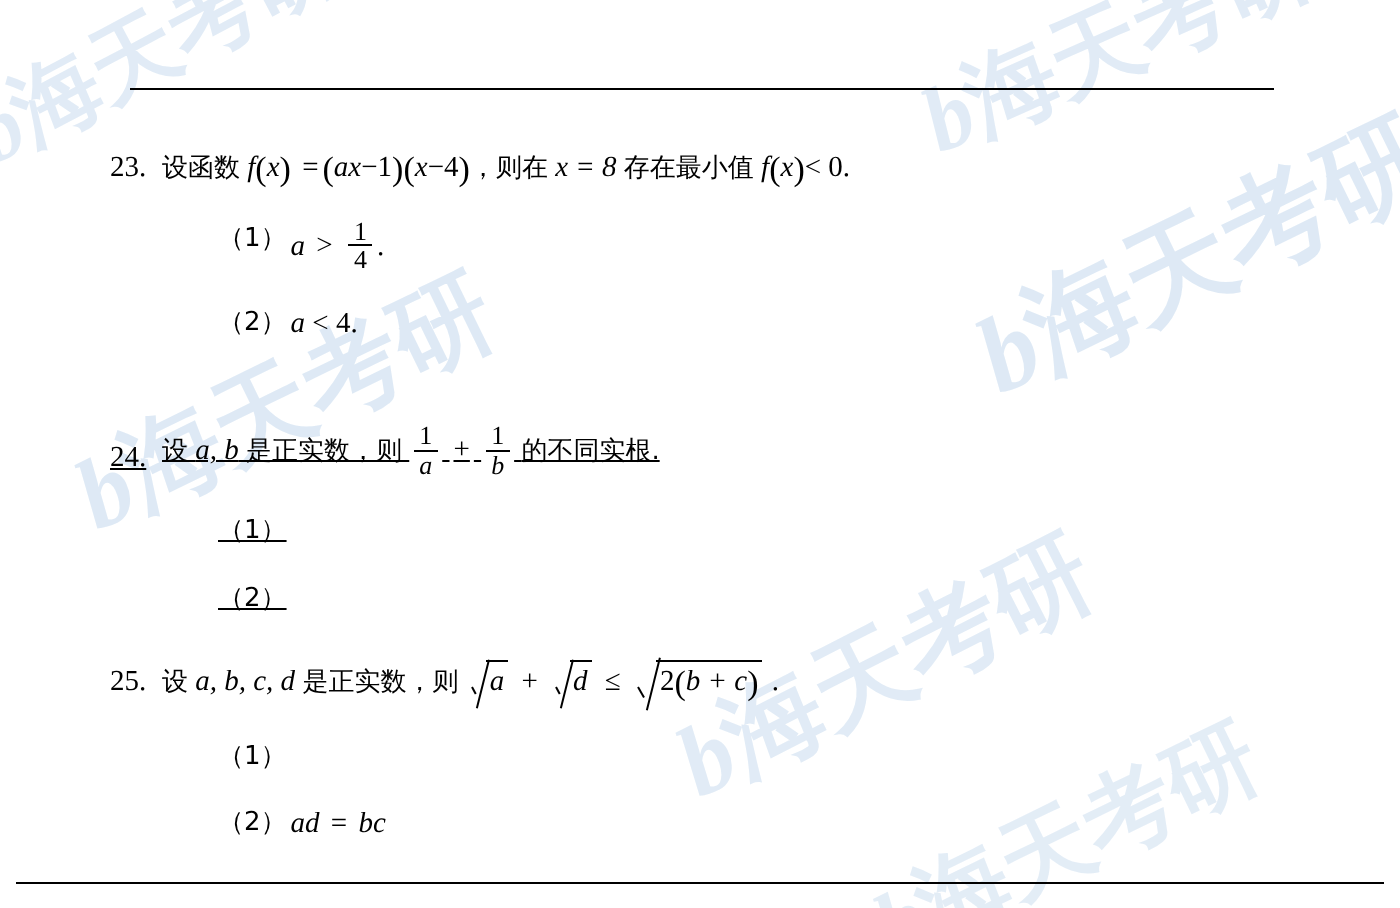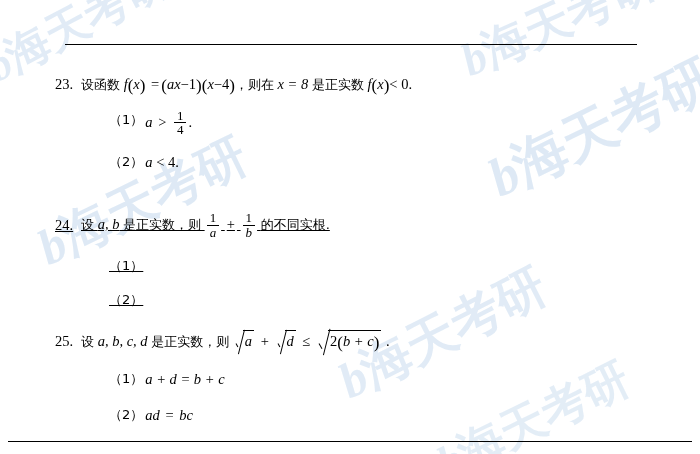--- a/index.html
+++ b/index.html
@@ -62,21 +62,21 @@
   }
 
   
   .q {
     position: absolute;
     left: 55px;
     width: 600px;
   }
   .q-head {
     display: flex;
-    align-items: center;
+    align-items: flex-end;
     font-size: 14.5px;
     line-height: 1.5;
   }
   .q-num {
     width: 26px;
     flex: 0 0 26px;
     font-family: "Liberation Serif", serif;
   }
   .q-body {
     flex: 1 1 auto;
@@ -199,21 +199,21 @@
   <div class="rule-top"></div>
 
   <div class="q" style="top:74px;">
     <div class="q-head">
       <span class="q-num">23.</span>
       <span class="q-body">
         <span class="cn">设函数</span>
         <span class="mi">f</span><span class="midparen">(</span><span class="mi">x</span><span class="midparen">)</span>
         <span class="op mn">=</span><span class="midparen">(</span><span class="mi">ax</span><span class="mn">−1</span><span class="midparen">)</span><span class="midparen">(</span><span class="mi">x</span><span class="mn">−4</span><span class="midparen">)</span><span class="cn">，则在</span>
         <span class="mi">x = 8</span>
-        <span class="cn">是正实数</span>
+        <span class="cn">存在最小值</span>
         <span class="mi">f</span><span class="midparen">(</span><span class="mi">x</span><span class="midparen">)</span><span class="mn">&lt; 0</span><span>.</span>
       </span>
     </div>
 
     <div class="sub" style="margin-top:14px;">
       <span class="sub-label cn">（1）</span>
       <span>
         <span class="mi">a</span>
         <span class="op mn">&gt;</span>
         <span class="frac">
@@ -272,21 +272,20 @@
         <span class="op mn">+</span>
         <span class="sqrt"><span class="rad mi">d</span></span>
         <span class="op mn">≤</span>
         <span class="sqrt sqrt-big"><span class="rad"><span class="mn">2</span><span class="midparen">(</span><span class="mi">b + c</span><span class="midparen">)</span></span></span>
         <span>.</span>
       </span>
     </div>
 
     <div class="sub" style="margin-top:16px;">
       <span class="sub-label cn">（1）</span>
-      <span class="mi">a + d = b + c</span>
     </div>
 
     <div class="sub" style="margin-top:14px;">
       <span class="sub-label cn">（2）</span>
       <span>
         <span class="mi">ad</span>
         <span class="op mn">=</span>
         <span class="mi">bc</span>
       </span>
     </div>

